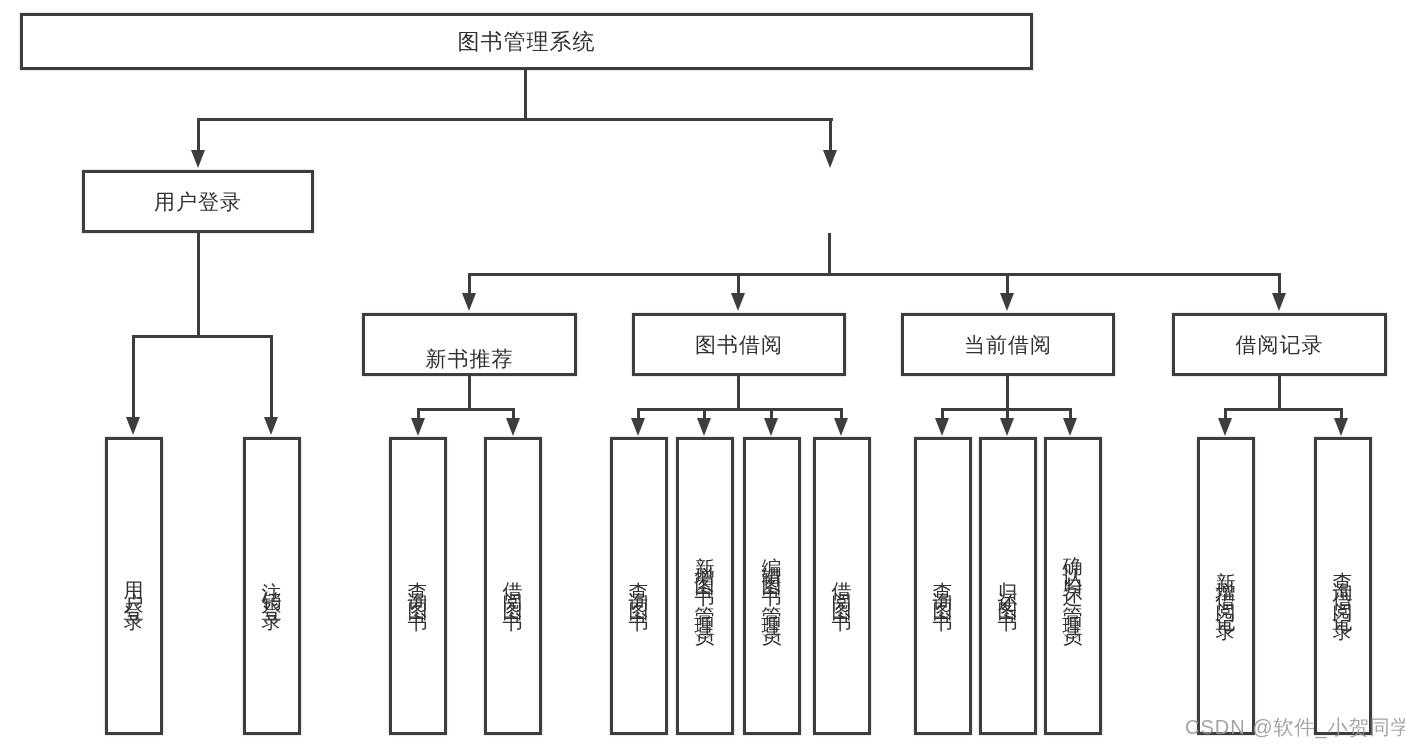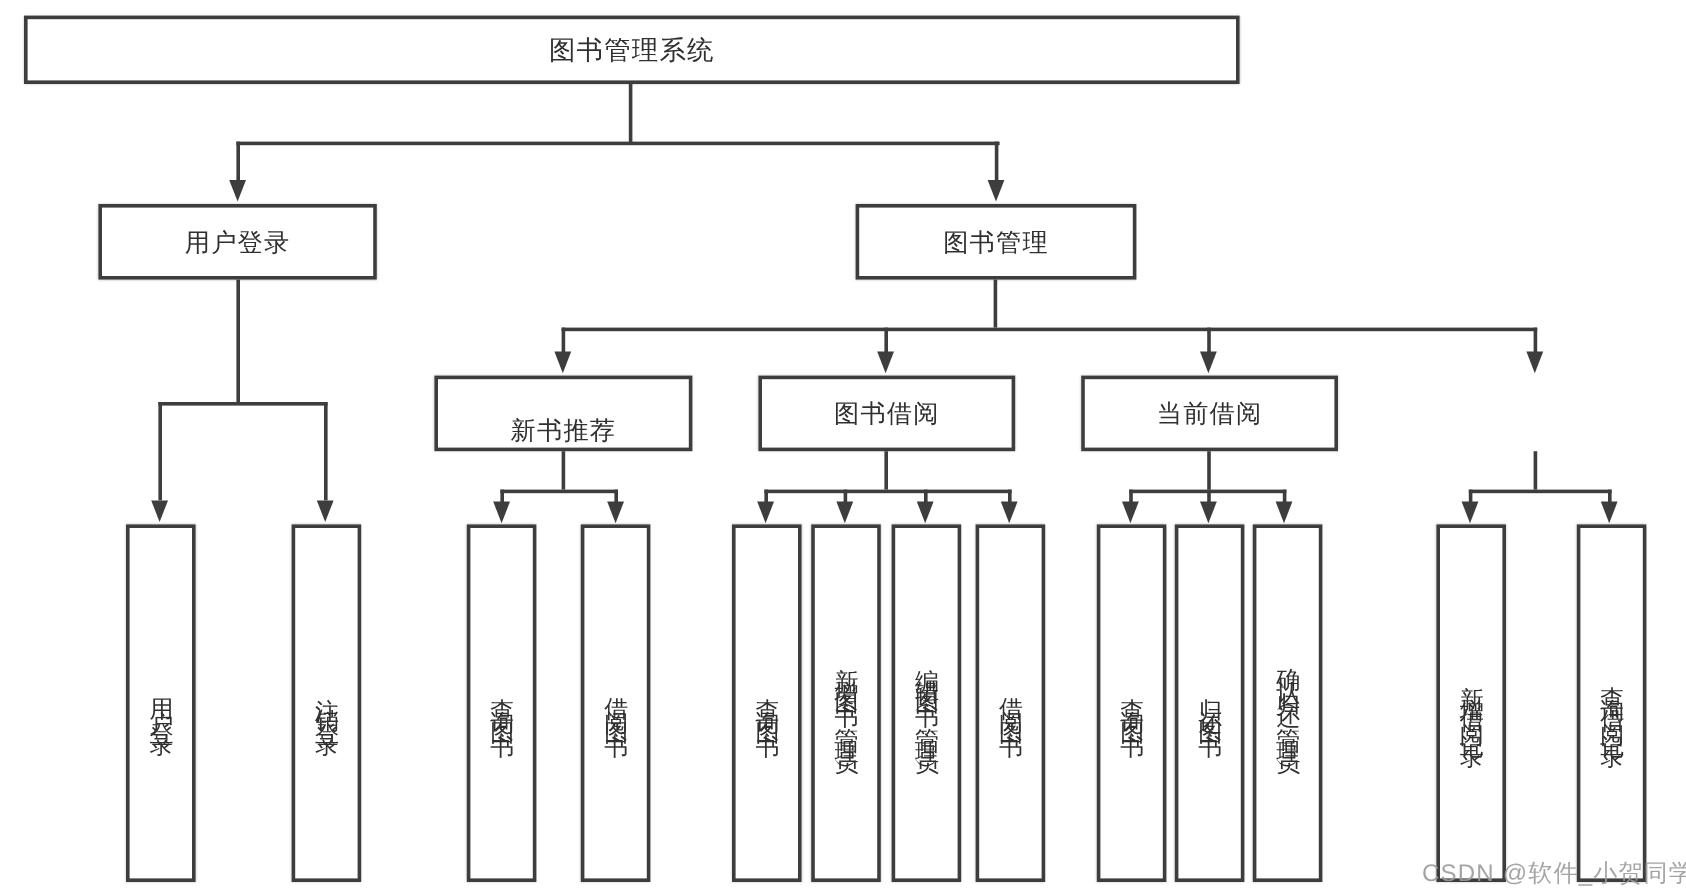--- a/index.html
+++ b/index.html
@@ -89,23 +89,20 @@
 
   <div class="vline" style="left:524px;top:70px;height:50px;"></div>
   <div class="hline" style="left:197px;top:118px;width:636px;"></div>
   <div class="vline" style="left:197px;top:118px;height:34px;"></div>
   <div class="arrow" style="left:191px;top:150px;"></div>
   <div class="vline" style="left:829px;top:118px;height:34px;"></div>
   <div class="arrow" style="left:823px;top:150px;"></div>
 
   <div class="hbox" style="left:82px;top:170px;width:232px;height:63px;">
     <span>用户登录</span>
-  </div>
-  <div class="hbox" style="left:713px;top:170px;width:234px;height:63px;">
-    <span>图书管理</span>
   </div>
 
   <div class="vline" style="left:197px;top:233px;height:102px;"></div>
   <div class="hline" style="left:132px;top:335px;width:141px;"></div>
   <div class="vline" style="left:132px;top:335px;height:82px;"></div>
   <div class="arrow" style="left:126px;top:417px;"></div>
   <div class="vline" style="left:270px;top:335px;height:82px;"></div>
   <div class="arrow" style="left:264px;top:417px;"></div>
 
   <div class="vline" style="left:828px;top:233px;height:40px;"></div>
@@ -121,20 +118,23 @@
 
   <div class="hbox" style="left:362px;top:313px;width:215px;height:63px;align-items:flex-end;">
     <span>新书推荐</span>
   </div>
   <div class="hbox" style="left:632px;top:313px;width:214px;height:63px;">
     <span>图书借阅</span>
   </div>
   <div class="hbox" style="left:901px;top:313px;width:214px;height:63px;">
     <span>当前借阅</span>
   </div>
+  <div class="hbox" style="left:1172px;top:313px;width:215px;height:63px;">
+    <span>借阅记录</span>
+  </div>
 
   <div class="vline" style="left:468px;top:376px;height:32px;"></div>
   <div class="hline" style="left:417px;top:408px;width:98px;"></div>
   <div class="vline" style="left:417px;top:408px;height:11px;"></div>
   <div class="arrow" style="left:411px;top:418px;"></div>
   <div class="vline" style="left:512px;top:408px;height:11px;"></div>
   <div class="arrow" style="left:506px;top:418px;"></div>
 
   <div class="vline" style="left:737px;top:376px;height:32px;"></div>
   <div class="hline" style="left:637px;top:408px;width:206px;"></div>

